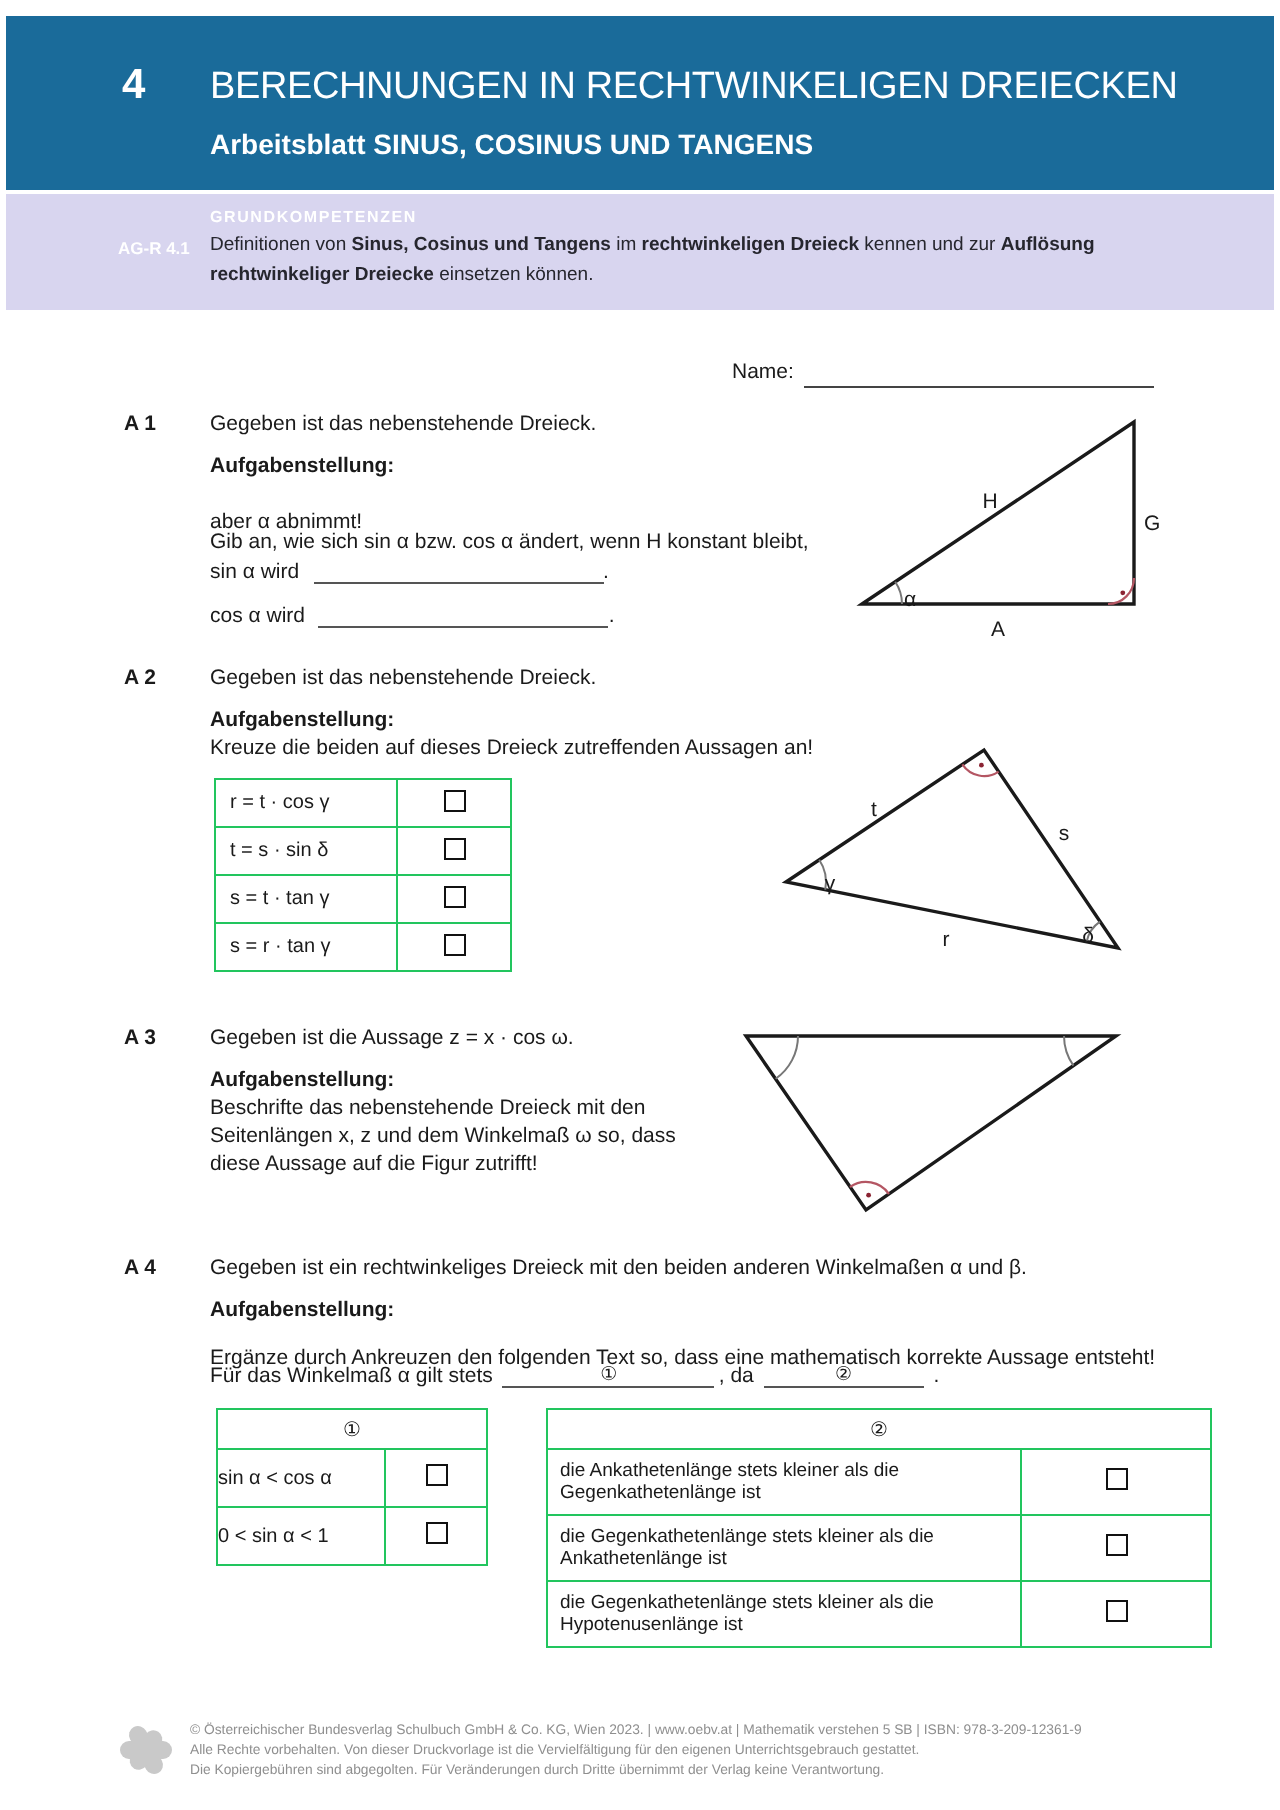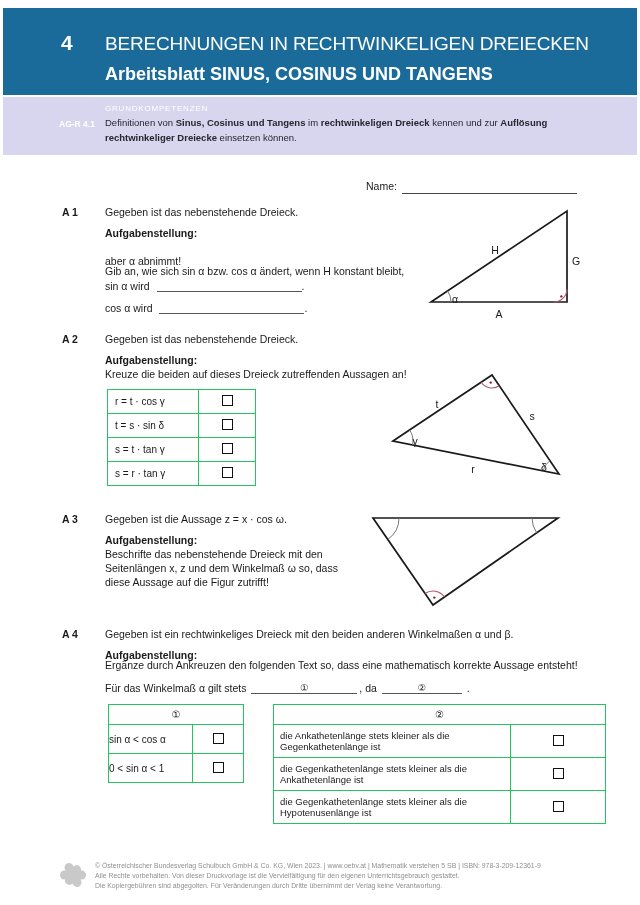--- a/index.html
+++ b/index.html
@@ -7,25 +7,25 @@
     position:relative; width:640px; height:905px; margin:0 auto;
     background:#ffffff; font-family:"Liberation Sans", sans-serif;
     color:#1a1a1a; overflow:hidden;
   }
   .abs { position:absolute; }
 
   
   .header { left:3px; top:8px; width:634px; height:87px; background:#1a6b9a; }
   .h-num   { position:absolute; left:58px;  top:23px; font-size:21px; font-weight:bold; color:#fff; }
   .h-title { position:absolute; left:102px; top:25px; font-size:19px; font-weight:400; letter-spacing:-0.2px; color:#fff; white-space:nowrap; }
-  .h-sub   { position:absolute; left:102px; top:56px; font-size:18px; font-weight:bold; color:#fff; white-space:nowrap; }
+  .h-sub   { position:absolute; left:102px; top:56px; font-size:14px; font-weight:bold; color:#fff; white-space:nowrap; }
 
   
   .komp { left:3px; top:97px; width:634px; height:58px; background:#d8d5ef; }
-  .k-label { position:absolute; left:102px; top:7px;  font-size:8px;   font-weight:normal; letter-spacing:0.8px; color:#fff; }
+  .k-label { position:absolute; left:102px; top:7px;  font-size:8px;   font-weight:bold; letter-spacing:0.8px; color:#fff; }
   .k-code  { position:absolute; left:56px;  top:22px; font-size:8.5px; font-weight:bold; color:#fff; }
   .k-text  { position:absolute; left:102px; top:19px; width:484px; font-size:9.5px; line-height:14.5px; color:#26262e; }
   .k-text b { font-weight:bold; }
 
   .txt   { font-size:10.5px; white-space:nowrap; }
   .bold  { font-weight:bold; }
   .blank { display:inline-block; border-bottom:1px solid #555; height:12px; vertical-align:bottom; text-align:center; font-size:9.5px; line-height:14px; }
 
   
   table { border-collapse:collapse; }
@@ -139,21 +139,21 @@
     <polygon points="5,8 190,8 65,95" fill="none" stroke="#1a1a1a" stroke-width="1.7"></polygon>
     <path d="M 31 8 A 26 26 0 0 1 19.8 29.4" fill="none" stroke="#777" stroke-width="1"></path>
     <path d="M 164 8 A 26 26 0 0 0 168.7 22.8" fill="none" stroke="#777" stroke-width="1"></path>
     <path d="M 57 83.5 A 14 14 0 0 1 76.5 87" fill="none" stroke="#b45663" stroke-width="1.1"></path>
     <circle cx="66.3" cy="87.6" r="1.2" fill="#8b2433"></circle>
   </svg>
 
   <div class="abs txt bold" style="left:62px;  top:628px;">A 4</div>
   <div class="abs txt" style="left:105px; top:628px;">Gegeben ist ein rechtwinkeliges Dreieck mit den beiden anderen Winkelmaßen α und β.</div>
   <div class="abs txt bold" style="left:105px; top:649px;">Aufgabenstellung:</div>
-  <div class="abs txt" style="left:105px; top:659px;">Ergänze durch Ankreuzen den folgenden Text so, dass eine mathematisch korrekte Aussage entsteht!</div>
+  <div class="abs txt" style="left:105px; top:673px;">Ergänze durch Ankreuzen den folgenden Text so, dass eine mathematisch korrekte Aussage entsteht!</div>
 
   <div class="abs txt" style="left:105px; top:681px;">
     <span>Für das Winkelmaß α gilt stets</span>
     <span class="blank" style="width:106px; margin:0 2px;"><span>①</span></span><span>, da</span>
     <span class="blank" style="width:80px; margin:0 2px;"><span>②</span></span>
     <span>.</span>
   </div>
 
   <table class="abs a4l" style="left:108px; top:704px;">
     <tbody>

